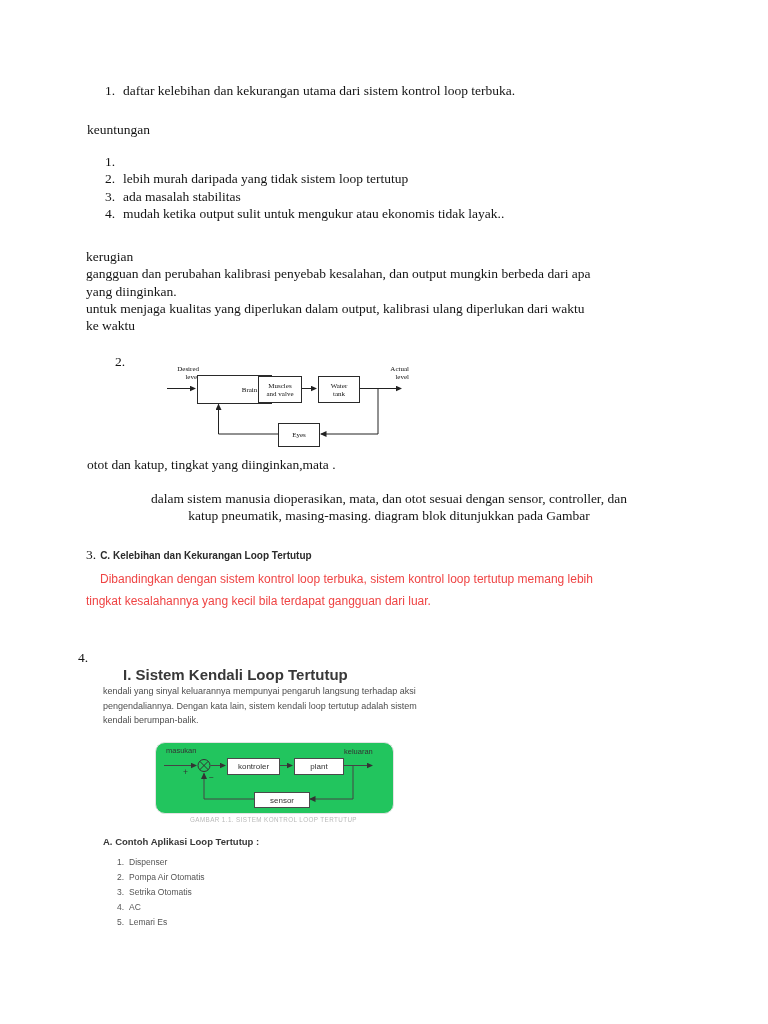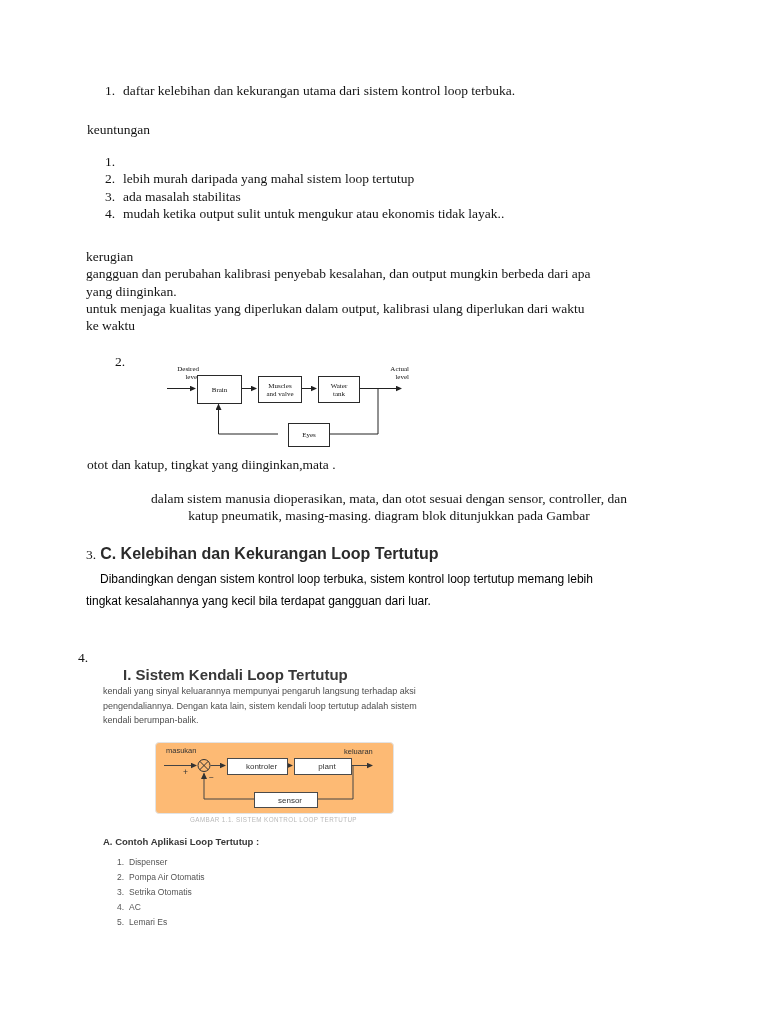--- a/index.html
+++ b/index.html
@@ -14,21 +14,21 @@
   
   .dgm{position:absolute;}
   .dgm svg{position:absolute;left:0;top:0;}
   .dbox{position:absolute;border:1px solid #2a2a2a;background:#fff;display:flex;
         align-items:center;justify-content:center;text-align:center;white-space:pre-line;}
   .d1box{font-family:"Liberation Serif", serif;font-size:7px;line-height:8px;color:#111;}
   .d1lbl{position:absolute;font-family:"Liberation Serif", serif;font-size:7px;line-height:7.5px;
          color:#111;text-align:right;white-space:pre-line;}
   
   .exc{font-family:"Liberation Sans", sans-serif;color:#4d4d4d;}
-  .d2box{font-family:"Liberation Sans", sans-serif;font-size:8px;color:#333;border:1px solid #4a4a4a;padding-left:8px;}
+  .d2box{font-family:"Liberation Sans", sans-serif;font-size:8px;color:#333;border:1px solid #4a4a4a;}
   .d2lbl{position:absolute;font-family:"Liberation Sans", sans-serif;font-size:7.5px;color:#333;}
   .sign{position:absolute;font-family:"Liberation Sans", sans-serif;font-size:8.5px;color:#333;line-height:8px;}
 </style>
 </head>
 <body>
 
 <div id="page">
 
   <div class="abs serif li" style="left:105px;top:83px;width:600px;">
     <span class="num">1.</span>
@@ -36,21 +36,21 @@
   </div>
 
   <div class="abs serif" style="left:87px;top:122px;">keuntungan</div>
 
   <div class="abs serif" style="left:105px;top:153px;line-height:17.3px;">
     <div class="li">
       <span class="num">1.</span>
     </div>
     <div class="li">
       <span class="num">2.</span>
-      <span>lebih murah daripada yang mahal sistem loop tertutup</span>
+      <span>lebih murah daripada yang tidak sistem loop tertutup</span>
     </div>
     <div class="li">
       <span class="num">3.</span>
       <span>ada masalah stabilitas</span>
     </div>
     <div class="li">
       <span class="num">4.</span>
       <span>mudah ketika output sulit untuk mengukur atau ekonomis tidak layak..</span>
     </div>
   </div>
@@ -78,56 +78,56 @@
         <path d="M135,22.5 H151" marker-end="url(#m1)"></path>
         <path d="M193,22.5 H236" marker-end="url(#m1)"></path>
         <path d="M213,22.5 V68 H156" marker-end="url(#m1)"></path>
         <path d="M113,68 H53.5 V38.5" marker-end="url(#m1)"></path>
       </g>
     </svg>
     <div class="d1lbl" style="left:-2px;top:0px;width:36px;">Desired
 level</div>
     <div class="d1lbl" style="left:208px;top:0px;width:36px;">Actual
 level</div>
-    <div class="dbox d1box" style="left:32px;top:9px;width:43px;height:27px;">Brain</div>
+    <div class="dbox d1box" style="left:32px;top:9px;width:43px;height:27px;padding-left:30px;">Brain</div>
     <div class="dbox d1box" style="left:93px;top:10px;width:42px;height:25px;">Muscles
 and valve</div>
     <div class="dbox d1box" style="left:153px;top:10px;width:40px;height:25px;">Water
 tank</div>
-    <div class="dbox d1box" style="left:113px;top:57px;width:40px;height:22px;margin-left:10px;">Eyes</div>
+    <div class="dbox d1box" style="left:113px;top:57px;width:40px;height:22px;">Eyes</div>
   </div>
 
   <div class="abs serif" style="left:87px;top:457px;">otot dan katup, tingkat yang diinginkan,mata .</div>
 
   <div class="abs serif lines" style="left:69px;top:490px;line-height:17.3px;width:640px;text-align:center;">
     <div>dalam sistem manusia dioperasikan, mata, dan otot sesuai dengan sensor, controller, dan</div>
     <div>katup pneumatik, masing-masing. diagram blok ditunjukkan pada Gambar</div>
   </div>
 
   <div class="abs" style="left:86px;top:545px;">
     <span class="serif">3.</span>
-    <span class="sans" style="font-weight:bold;font-size:16px;color:#2b2b2b;">C. Kelebihan dan Kekurangan Loop Tertutup</span>
+    <span class="sans" style="font-weight:bold;font-size:10px;color:#2b2b2b;">C. Kelebihan dan Kekurangan Loop Tertutup</span>
   </div>
 
-  <div class="abs sans lines" style="left:86px;top:568px;line-height:22px;font-size:12px;color:#000000;width:660px;">
+  <div class="abs sans lines" style="left:86px;top:568px;line-height:22px;font-size:12px;color:#ef4444;width:660px;">
     <div style="padding-left:14px;">Dibandingkan dengan sistem kontrol loop terbuka, sistem kontrol loop tertutup memang lebih</div>
     <div>tingkat kesalahannya yang kecil bila terdapat gangguan dari luar.</div>
   </div>
 
   <div class="abs serif" style="left:78px;top:650px;">4.</div>
 
   <div class="abs exc" style="left:103px;top:666px;font-weight:bold;font-size:15px;color:#383838;padding-left:20px;">I. Sistem Kendali Loop Tertutup</div>
 
   <div class="abs exc lines" style="left:103px;top:684px;line-height:14.6px;font-size:9px;width:340px;">
     <div>kendali yang sinyal keluarannya mempunyai pengaruh langsung terhadap aksi</div>
     <div>pengendaliannya. Dengan kata lain, sistem kendali loop tertutup adalah sistem</div>
     <div>kendali berumpan-balik.</div>
   </div>
 
-  <div class="dgm" style="left:155px;top:742px;width:237px;height:70px;border:1px solid #e3e3e3;border-radius:4px;background:#fdba74;">
+  <div class="dgm" style="left:155px;top:742px;width:237px;height:70px;border:1px solid #e3e3e3;border-radius:10px;background:#22c55e;">
     <svg width="237" height="70">
       <defs>
         <marker id="m2" markerWidth="7" markerHeight="7" refX="5.5" refY="3" orient="auto">
           <path d="M0,0 L6.5,3 L0,6 z" fill="#333"></path>
         </marker>
       </defs>
       <g stroke="#444" stroke-width="1" fill="none">
         <path d="M8,22.5 H40" marker-end="url(#m2)"></path>
         <circle cx="48" cy="22.5" r="6" stroke="#333"></circle>
         <path d="M43.8,18.3 L52.2,26.7" stroke="#333"></path>

